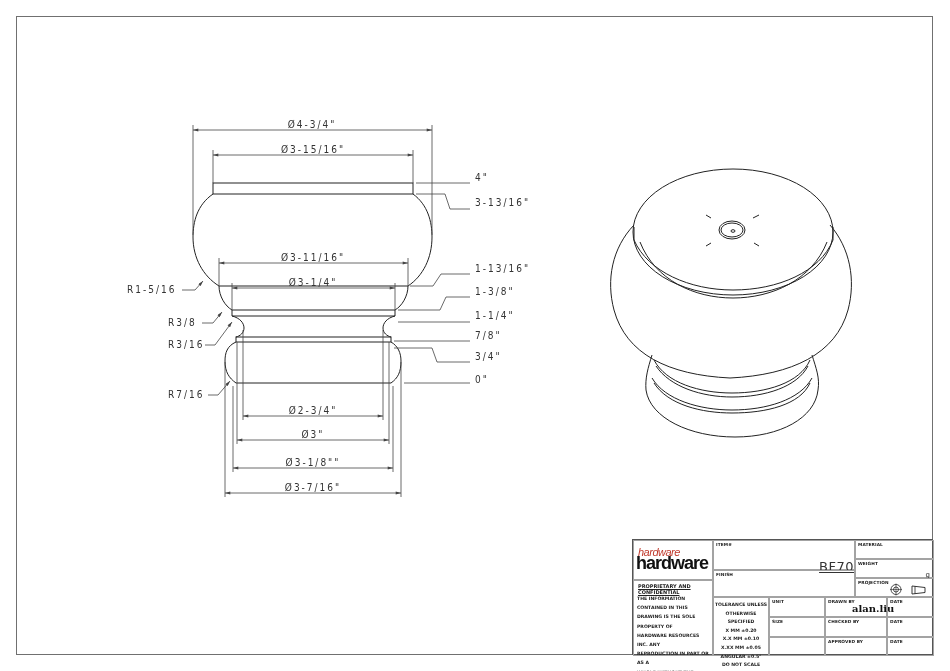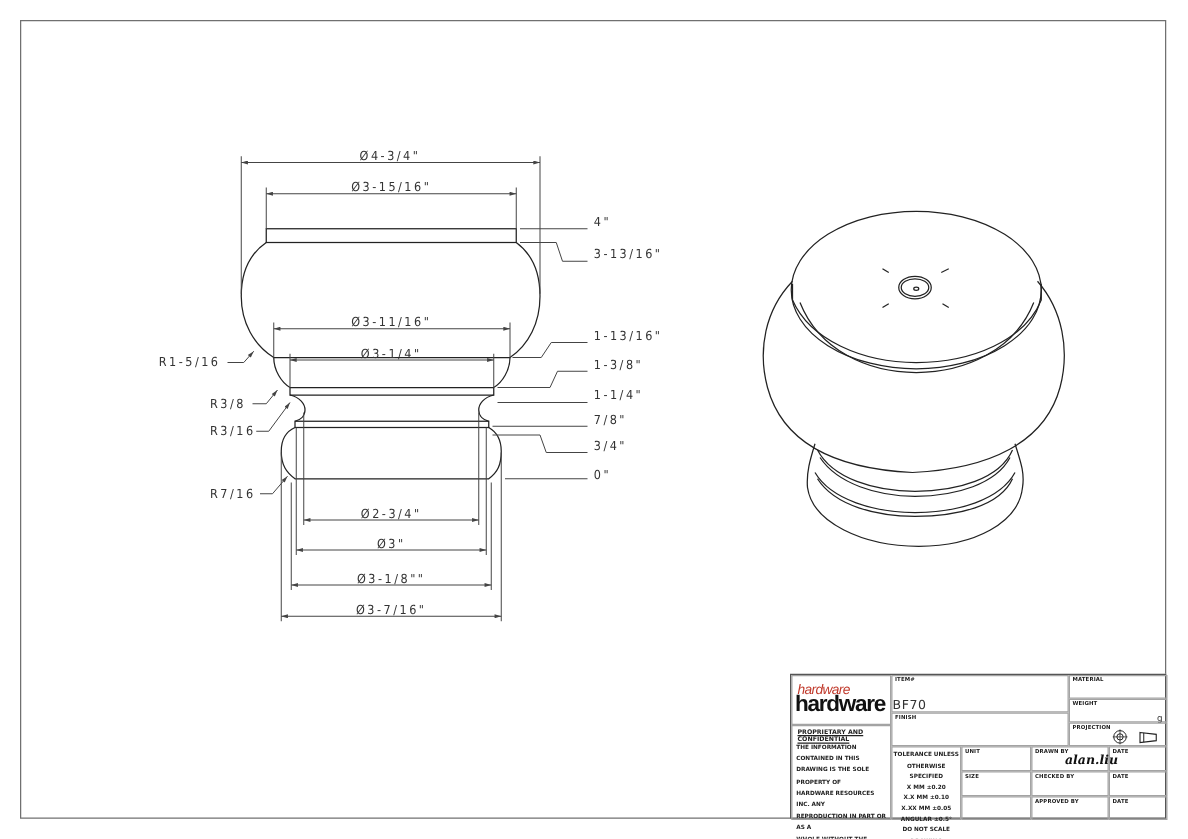--- a/index.html
+++ b/index.html
@@ -8,23 +8,23 @@
   svg.drawing { position:absolute; left:0; top:0; }
   .dim-text { font-family:"DejaVu Sans Condensed","DejaVu Sans", sans-serif; font-size:10px; fill:#333; letter-spacing:2px; }
   .tb { position:absolute; left:632px; top:539px; width:301px; height:116px; border:1.5px solid #555; box-sizing:border-box; background:#fff; }
   .cell { position:absolute; border:1px solid #a3a3a3; box-sizing:border-box; }
   .lbl { position:absolute; left:2px; top:1px; font-size:4.3px; font-weight:bold; color:#222; font-family:"DejaVu Sans", sans-serif; letter-spacing:0.1px; }
   .logo1 { position:absolute; left:4px; top:5px; font-style:italic; color:#c0392b; font-size:11px; font-family:"Liberation Sans", sans-serif; letter-spacing:-0.5px; }
   .logo2 { position:absolute; left:2px; top:12px; color:#111; font-weight:bold; font-size:18px; font-family:"Liberation Sans", sans-serif; letter-spacing:-1px; }
   .conf-title { position:absolute; left:4px; top:2px; font-size:5px; font-weight:bold; text-decoration:underline; color:#222; }
   .conf-body { position:absolute; left:3px; top:13px; width:74px; font-size:4.6px; font-weight:bold; line-height:9.2px; color:#222; }
   .tol { position:absolute; left:0; top:3px; width:100%; text-align:center; font-size:4.6px; font-weight:bold; line-height:8.6px; color:#222; }
-  .item-val { position:absolute; left:0; width:100%; top:18px; text-align:left; font-size:10px; color:#333; letter-spacing:0.5px; }
+  .item-val { position:absolute; left:0; width:100%; top:18px; text-align:right; font-size:13px; color:#333; letter-spacing:0.5px;text-decoration:underline; }
   .weight-val { position:absolute; right:3px; top:11px; font-size:7px; color:#333; }
-  .sig { position:absolute; left:26px; top:5px; font-style:italic; font-weight:bold; font-family:"DejaVu Serif", serif; font-size:10px; color:#111; }
+  .sig { position:absolute; left:26px; top:5px; font-weight:bold; font-family:"DejaVu Serif", serif; font-size:10px; color:#111; }
 </style>
 </head>
 <body>
 
 <div id="frame"></div>
 
 <svg class="drawing" width="950" height="671" xmlns="http://www.w3.org/2000/svg">
   <defs>
     <marker id="arr" viewBox="0 0 10 6" refX="10" refY="3" markerWidth="8" markerHeight="4" orient="auto-start-reverse">
       <path d="M0,0 L10,3 L0,6 z" fill="#444"></path>

